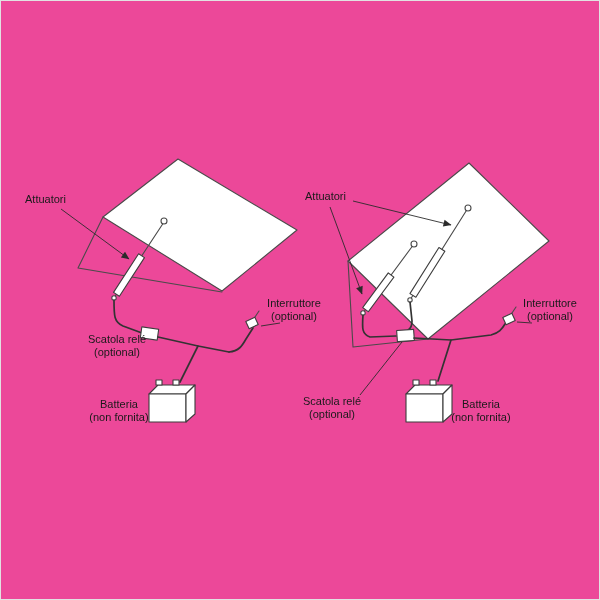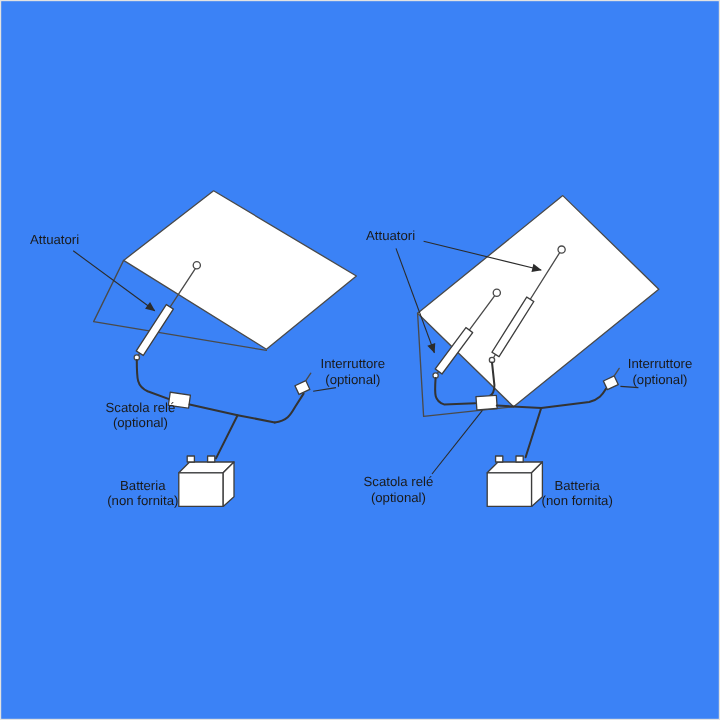--- a/index.html
+++ b/index.html
@@ -1,21 +1,21 @@
 <!DOCTYPE html>
 <html><head>
 <meta charset="utf-8">
 <style>
   html,body{margin:0;padding:0;background:#fff;}
   .canvas{
     position:relative;
     width:600px;height:600px;
     box-sizing:border-box;
     border:1px solid #e2e2e2;
-    background:#3b82f6;
+    background:#ec4899;
     font-family:"Liberation Sans", sans-serif;
     text-align:right;
   }
   svg{display:block;}
   .outline{fill:#ffffff;stroke:#4a4a4a;stroke-width:1.1;stroke-linejoin:round;}
   .thin{fill:none;stroke:#4a4a4a;stroke-width:1.1;stroke-linejoin:round;stroke-linecap:round;}
   .wire{fill:none;stroke:#333333;stroke-width:1.7;stroke-linecap:round;stroke-linejoin:round;}
   .leader{fill:none;stroke:#2b2b2b;stroke-width:0.9;}
   .joint{fill:#ffffff;stroke:#4a4a4a;stroke-width:1.1;}
   .part{fill:#ffffff;stroke:#3d3d3d;stroke-width:1.1;stroke-linejoin:round;}

